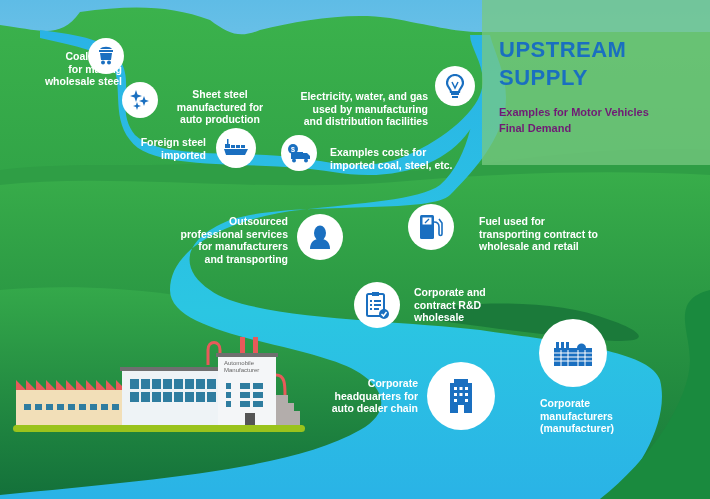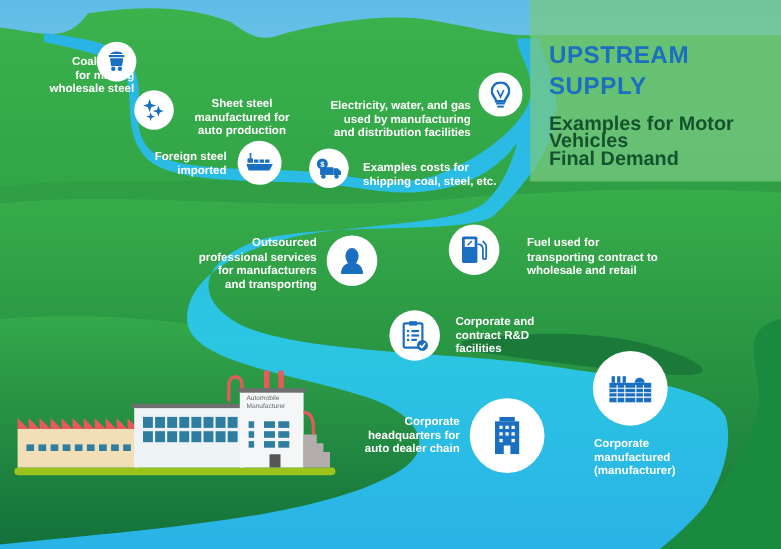--- a/index.html
+++ b/index.html
@@ -5,21 +5,21 @@
   html,body{margin:0;padding:0;}
   body{width:710px;height:499px;overflow:hidden;position:relative;font-family:"Liberation Sans",sans-serif;background:#7cc8ea;}
   .scene{position:absolute;left:0;top:0;width:710px;height:499px;}
   .label{position:absolute;color:#fff;font-size:10.5px;line-height:12.5px;font-weight:bold;}
   .label.r{text-align:right;}
   .label.l{text-align:left;}
   .circle{position:absolute;border-radius:50%;background:#fff;display:flex;align-items:center;justify-content:center;}
   .circle svg{display:block;}
   .titlebox{position:absolute;left:482px;top:0;width:228px;height:165px;background:rgba(120,200,130,0.75);}
   .title{position:absolute;left:17px;top:36px;color:#1a6fc0;font-size:22px;line-height:28px;font-weight:bold;letter-spacing:0.5px;}
-  .subtitle{position:absolute;left:17px;top:104px;color:#14532d;font-size:18px;line-height:16px;font-weight:bold;}
+  .subtitle{position:absolute;left:17px;top:104px;color:#701a75;font-size:11px;line-height:16px;font-weight:bold;}
 </style>
 </head>
 <body>
 
 <div class="scene">
   <svg width="710" height="499" viewBox="0 0 710 499" style="position:absolute;left:0;top:0;">
     <defs>
       <linearGradient id="sky" x1="0" y1="0" x2="0" y2="1">
         <stop offset="0" stop-color="#5fbce6"></stop>
         <stop offset="1" stop-color="#d8eef6"></stop>
@@ -190,21 +190,21 @@
         <circle cx="6" cy="6" r="5" fill="#1a6fc0"></circle>
         <text x="6" y="8.5" font-size="7" text-anchor="middle" fill="#fff" font-family="Liberation Sans, sans-serif" font-weight="bold">$</text>
         <rect x="4" y="9" width="12" height="7" fill="#1a6fc0"></rect>
         <path d="M16,10 L20,10 L23,13 L23,16 L16,16Z" fill="#1a6fc0"></path>
         <circle cx="7" cy="17.5" r="2" fill="#1a6fc0"></circle>
         <circle cx="19" cy="17.5" r="2" fill="#1a6fc0"></circle>
       </svg>
   </div>
   <div class="label l" style="left:330px;top:146px;width:140px;">
     <div>Examples costs for</div>
-      <div>shipping coal, steel, etc.</div>
+      <div>imported coal, steel, etc.</div>
   </div>
 
   <div class="label r" style="left:170px;top:215px;width:118px;">
     <div>Outsourced</div>
       <div>professional services</div>
       <div>for manufacturers</div>
       <div>and transporting</div>
   </div>
   <div class="circle" style="left:297px;top:214px;width:46px;height:46px;">
     <svg width="22" height="24" viewBox="0 0 22 24">
@@ -239,21 +239,21 @@
           <rect x="6" y="17" width="2" height="2"></rect>
           <rect x="10" y="17" width="5" height="2"></rect>
         </g>
         <circle cx="20" cy="23" r="5" fill="#1a6fc0"></circle>
         <path d="M17.5,23 L19.5,25 L22.5,21" stroke="#fff" stroke-width="1.5" fill="none"></path>
       </svg>
   </div>
   <div class="label l" style="left:414px;top:286px;width:110px;">
     <div>Corporate and</div>
       <div>contract R&amp;D</div>
-      <div>facilities</div>
+      <div>wholesale</div>
   </div>
 
   <div class="label r" style="left:310px;top:377px;width:108px;">
     <div>Corporate</div>
       <div>headquarters for</div>
       <div>auto dealer chain</div>
   </div>
   <div class="circle" style="left:427px;top:362px;width:68px;height:68px;">
     <svg width="30" height="34" viewBox="0 0 30 34">
         <rect x="4" y="4" width="22" height="30" fill="#1a6fc0"></rect>
@@ -285,16 +285,16 @@
           <line x1="1" y1="21" x2="39" y2="21"></line>
           <line x1="8" y1="10" x2="8" y2="26"></line>
           <line x1="15" y1="10" x2="15" y2="26"></line>
           <line x1="25" y1="10" x2="25" y2="26"></line>
           <line x1="32" y1="10" x2="32" y2="26"></line>
         </g>
       </svg>
   </div>
   <div class="label l" style="left:540px;top:397px;width:100px;">
     <div>Corporate</div>
-      <div>manufactured</div>
+      <div>manufacturers</div>
       <div>(manufacturer)</div>
   </div>
 </div>
 
 </body></html>

